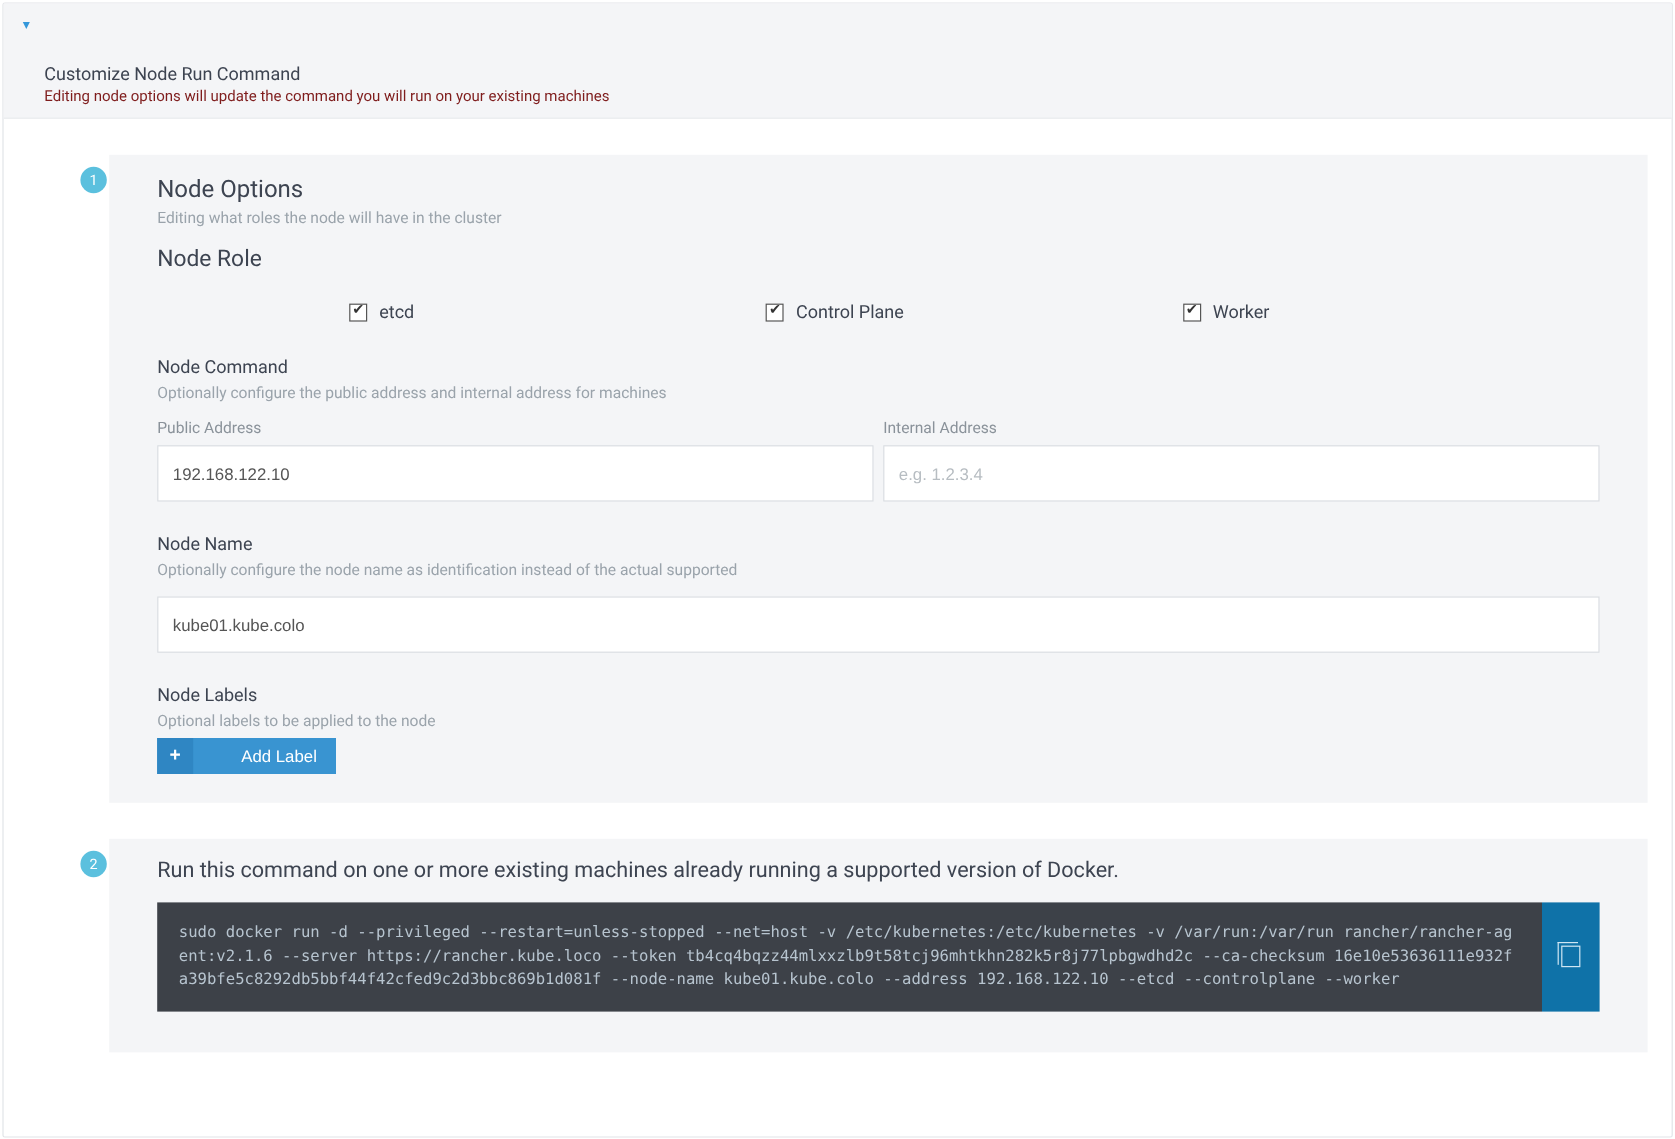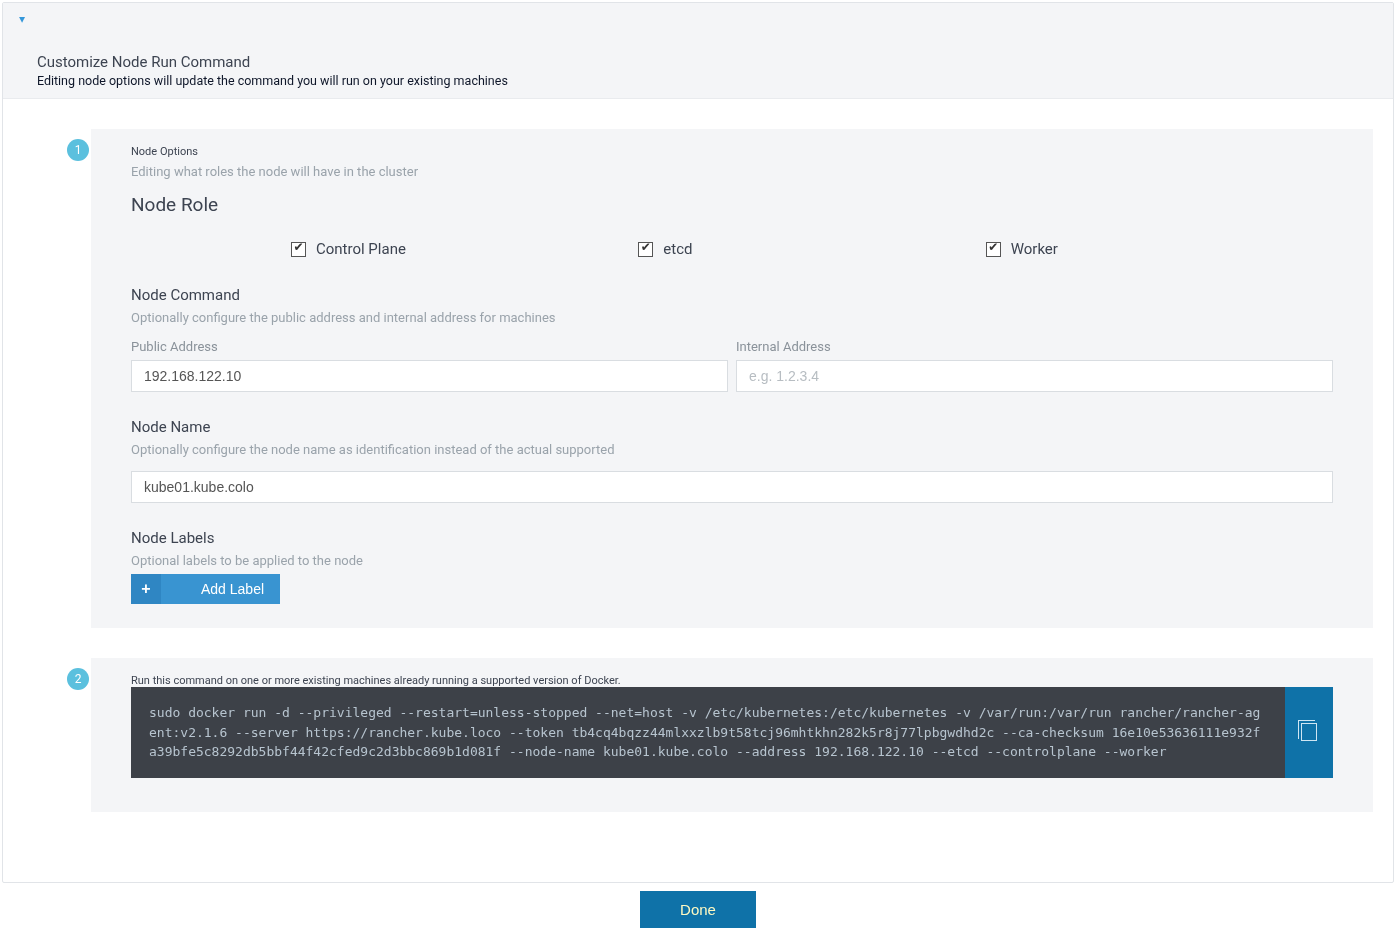--- a/index.html
+++ b/index.html
@@ -2,47 +2,47 @@
 <html><head>
   <meta charset="utf-8">
   <style>
     * { box-sizing: border-box; margin: 0; padding: 0; }
     body { font-family: -apple-system, BlinkMacSystemFont, "Segoe UI", Roboto, sans-serif; background: #fff; color: #3d4451; font-size: 14px; }
     .outer { border: 1px solid #e1e4e8; margin: 2px; border-radius: 2px; }
     .header-bar { background: #f4f5f7; padding: 8px 36px 10px 14px; border-bottom: 1px solid #e9ebee; display: flex; align-items: flex-start; gap: 10px; }
     .chevron { color: #3497da; font-size: 10px; margin-top: 4px; transform: rotate(180deg); }
     .header-texts { display: flex; flex-direction: column; gap: 2px; margin-top: 42px; }
     .header-title { color: #3d4451; font-size: 15px; font-weight: 400; }
-    .header-sub { color: #0f172a; font-size: 12.5px; }
+    .header-sub { color: #7f1d1d; font-size: 12.5px; }
     .content { padding: 30px 0 40px 0; }
     .step-block { margin: 0 20px 30px 88px; position: relative; background: #f4f5f7; }
     .step-badge { position: absolute; left: -24px; top: 10px; width: 22px; height: 22px; border-radius: 50%; background: #5bc0de; color: #fff; font-size: 12px; display: flex; align-items: center; justify-content: center; }
     .step-pad { padding: 16px 40px 24px 40px; }
     .step-pad2 { padding: 16px 40px 34px 40px; }
-    .sec-title { color: #3d4451; font-size: 11px; font-weight: 400; margin-bottom: 6px; }
+    .sec-title { color: #3d4451; font-size: 20px; font-weight: 400; margin-bottom: 6px; }
     .sec-sub { color: #9aa3ab; font-size: 13px; margin-bottom: 14px; }
     .label-strong { color: #3d4451; font-size: 19px; margin-bottom: 24px; }
     .role-row { display: flex; gap: 0; margin-bottom: 28px; }
     .role-col { flex: 1; display: flex; align-items: center; gap: 10px; }
     .role-col:first-child { padding-left: 160px; }
     .cb { width: 15px; height: 15px; border: 1.5px solid #555; display: inline-flex; align-items: center; justify-content: center; font-size: 12px; line-height: 1; background: #fff; position: relative; }
     .cb::after { content: "✔"; color: #333; font-size: 12px; position: absolute; top: -2px; }
     .role-label { color: #3d4451; font-size: 15px; }
     .sub-section { margin-bottom: 26px; }
     .sub-title { color: #3d4451; font-size: 15px; margin-bottom: 6px; }
     .row2 { display: flex; gap: 8px; }
     .col { flex: 1; }
     .field-label { color: #8a929a; font-size: 13px; margin-bottom: 6px; display: block; }
-    input[type=text] { width: 100%; height: 32px; border: 1px solid #d9dde1; padding: 0 12px; font-size: 14px; color: #555; background: #fff; }
+    input[type=text] { width: 100%; height: 47px; border: 1px solid #d9dde1; padding: 0 12px; font-size: 14px; color: #555; background: #fff; }
     input[type=text]::placeholder { color: #b7bdc2; }
     .half-input { width: 565px; max-width: 100%; }
     .btn-add { display: inline-flex; align-items: center; background: #3994d1; color: #fff; border: none; height: 30px; cursor: pointer; }
     .btn-add .plus { width: 30px; height: 30px; background: #2f86c3; display: flex; align-items: center; justify-content: center; font-size: 16px; font-weight: bold; }
     .btn-add .txt { padding: 0 16px; font-size: 14px; margin-left: 24px; }
-    .step2-text { color: #3d4451; font-size: 11px; }
+    .step2-text { color: #3d4451; font-size: 18px; margin-bottom: 16px; }
     .code-wrap { display: flex; border-radius: 13px; }
     .code-box { background: #3d4148; color: #b7c4cf; padding: 16px 18px; font-family: "SFMono-Regular", Consolas, monospace; font-size: 13px; line-height: 1.5; flex: 1; word-break: break-all; white-space: normal; }
     .copy-btn { width: 48px; background: #0f72a8; display: flex; align-items: center; justify-content: center; cursor: pointer; }
     .copy-icon { width: 16px; height: 18px; border: 1.5px solid #cfe6f3; position: relative; }
     .copy-icon::before { content: ""; position: absolute; top: -4px; left: -4px; width: 16px; height: 18px; border: 1.5px solid #cfe6f3; border-right: none; border-bottom: none; }
     .footer { text-align: center; padding: 6px 0 20px 0; }
     .btn-done { background: #0f72a8; color: #fef9c3; border: none; padding: 10px 40px; font-size: 15px; cursor: pointer; }
   </style>
 </head>
 <body>
@@ -61,25 +61,25 @@
     <div class="step-block">
       <div class="step-badge">1</div>
       <div class="step-pad">
         <div class="sec-title">Node Options</div>
         <div class="sec-sub">Editing what roles the node will have in the cluster</div>
 
         <div class="label-strong">Node Role</div>
         <div class="role-row">
           <div class="role-col">
             <span class="cb"></span>
-            <span class="role-label">Control Plane</span>
+            <span class="role-label">etcd</span>
           </div>
           <div class="role-col">
             <span class="cb"></span>
-            <span class="role-label">etcd</span>
+            <span class="role-label">Control Plane</span>
           </div>
           <div class="role-col">
             <span class="cb"></span>
             <span class="role-label">Worker</span>
           </div>
         </div>
 
         <div class="sub-section">
           <div class="sub-title">Node Command</div>
           <div class="sec-sub">Optionally configure the public address and internal address for machines</div>

